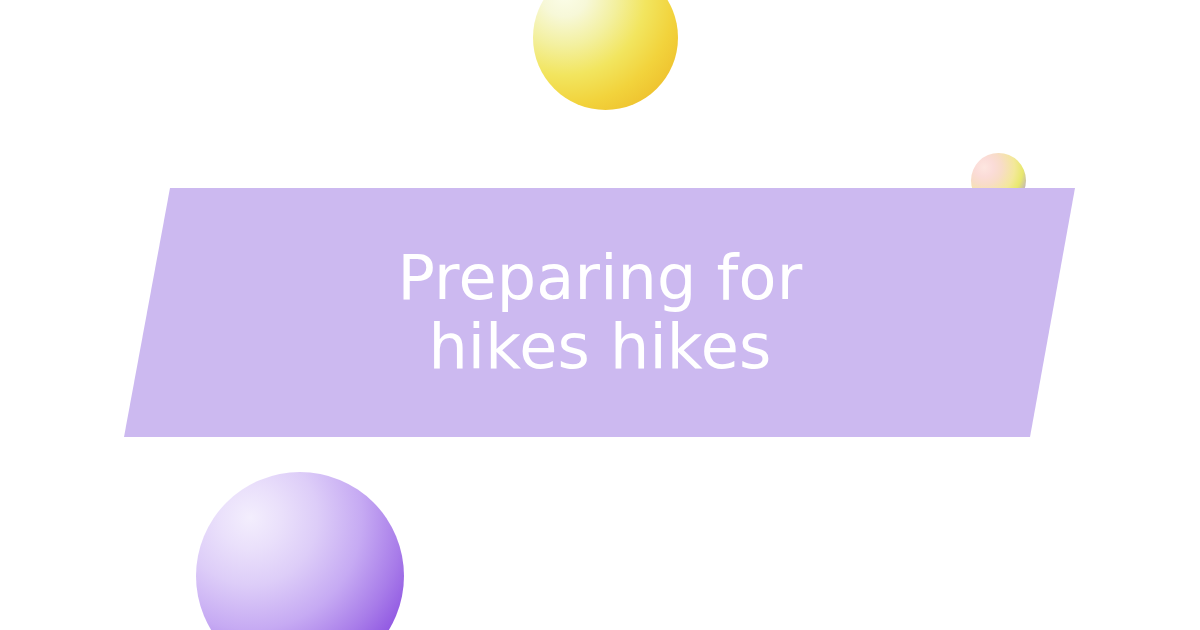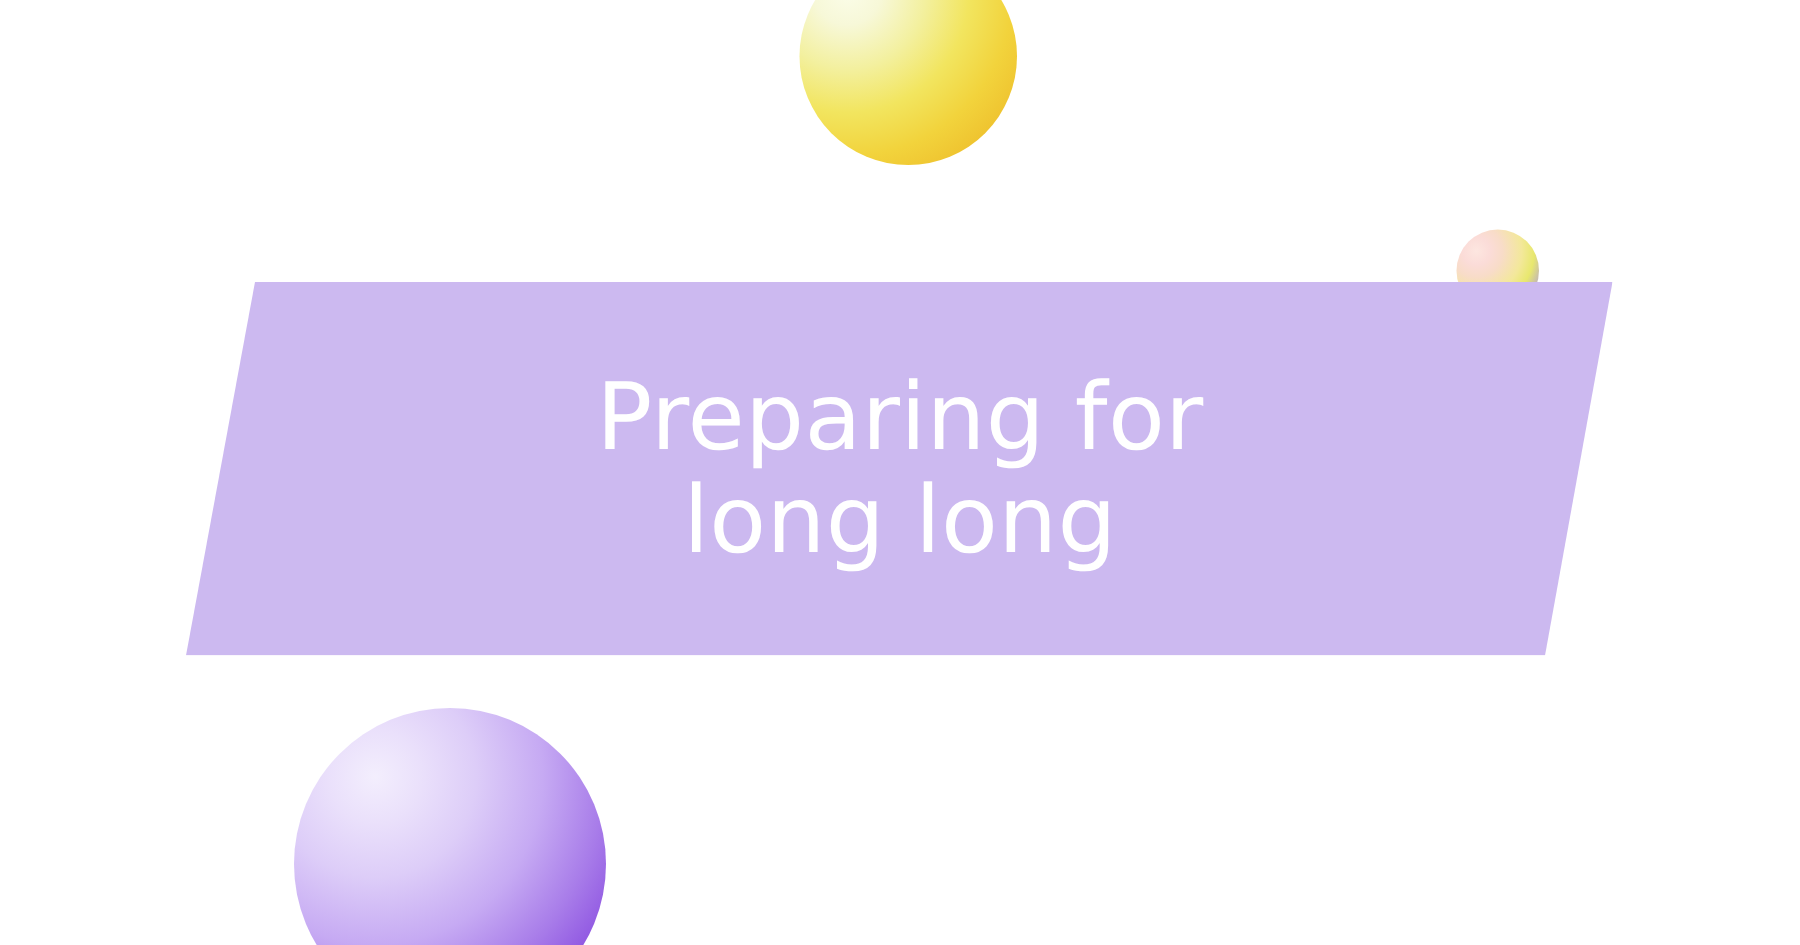--- a/index.html
+++ b/index.html
@@ -126,17 +126,17 @@
 
   <div class="sphere" id="sphere-yellow"></div>
 
   <div class="sphere" id="sphere-small-multi"></div>
 
   <div class="sphere" id="sphere-purple"></div>
 
   <div id="banner">
     <div id="banner-shape"></div>
     <div id="headline">
-      <div id="headline-text">Preparing for long long</div>
+      <div id="headline-text">Preparing for hikes hikes</div>
     </div>
   </div>
 
 </div>
 
 </body></html>

